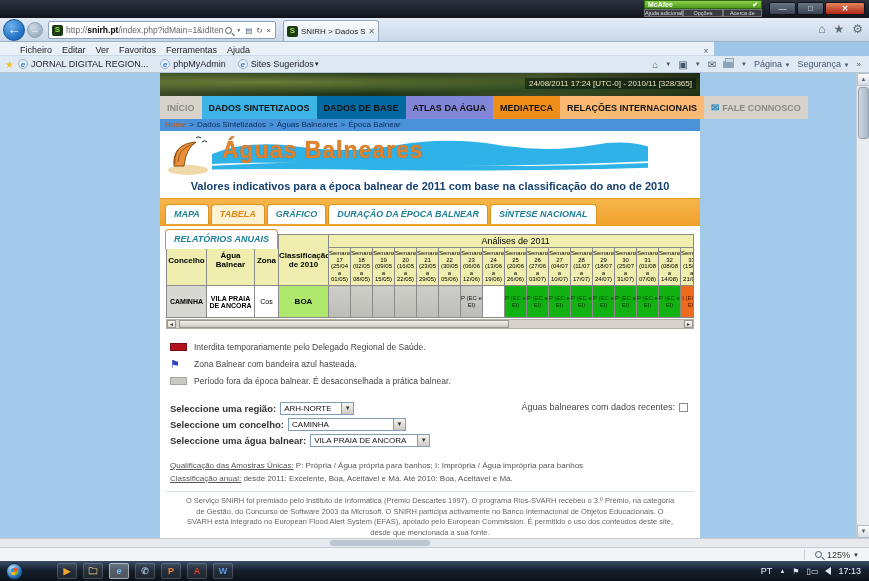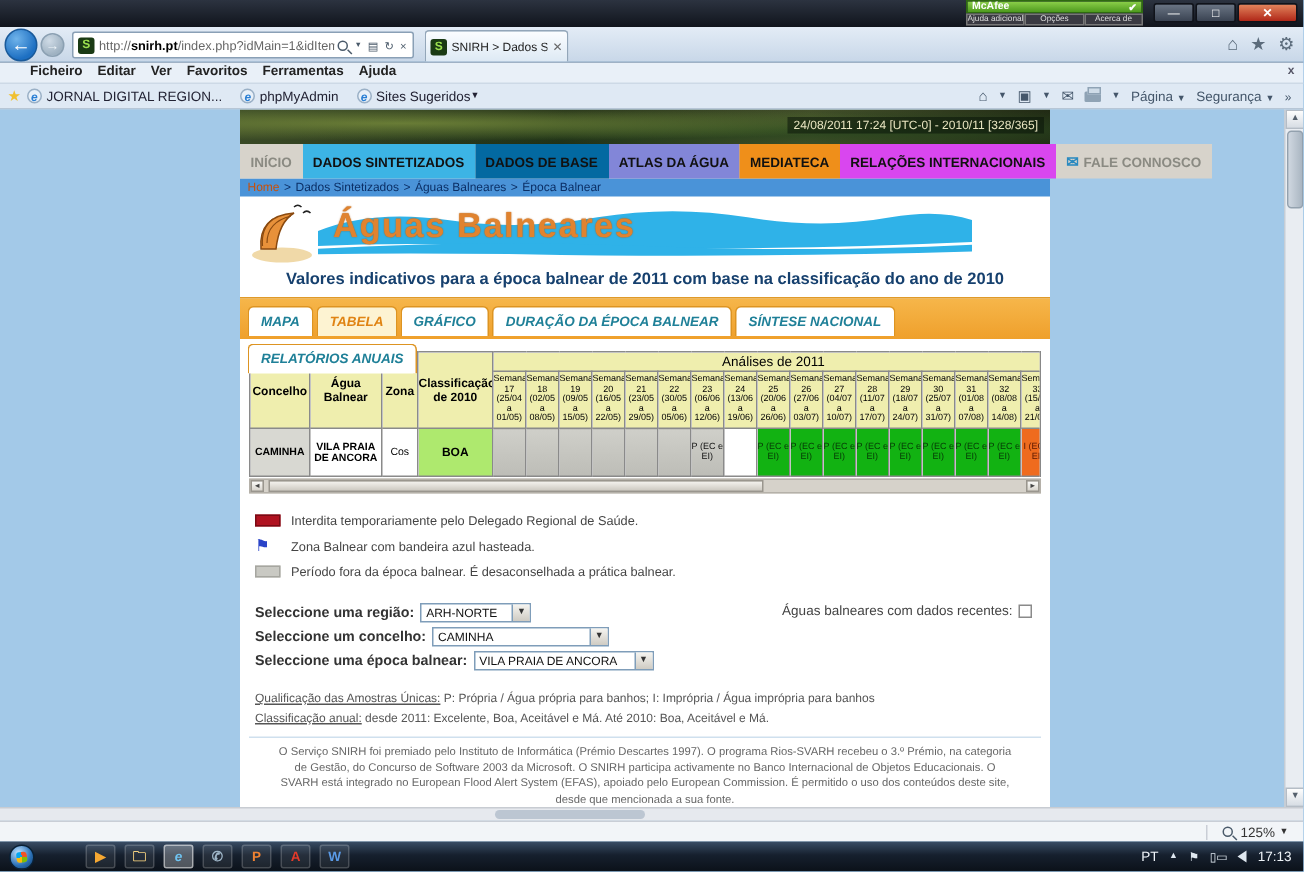--- a/index.html
+++ b/index.html
@@ -38,22 +38,22 @@
   .mag { width:7px; height:7px; border:1.4px solid #4a5a6a; border-radius:50%; position:relative; margin:0 2px; }
   .mag::after { content:""; position:absolute; width:4px; height:1.4px; background:#4a5a6a; left:5px; top:6px; transform:rotate(45deg); }
   .tinybtn { font-size:7.5px; padding:0 2px; color:#4a5a6a; }
   .tab { position:absolute; left:283px; top:2px; width:96px; height:21px; border:1px solid #93a6b9; border-bottom:none;
     border-radius:3px 3px 0 0; background:linear-gradient(#fbfdff,#dde9f4); display:flex; align-items:center; font-size:8px; color:#222; }
   .tab .title { flex:1; white-space:nowrap; overflow:hidden; }
   .tab .x { flex:none; font-size:8px; color:#666; padding:0 3px; }
   .chromeicons { position:absolute; right:6px; top:4px; display:flex; gap:8px; font-size:12px; color:#5b6b7b; }
 
   
-  .menubar { position:absolute; left:0; top:42px; width:869px; height:14px; background:#e9f0f8;
-    border-bottom:1px solid #cdd9e6; font-size:9px; color:#222; display:flex; align-items:flex-start;font-weight:bold; }
+  .menubar { position:absolute; left:0; top:42px; width:714px; height:14px; background:#e9f0f8;
+    border-bottom:1px solid #cdd9e6; font-size:9px; color:#222; display:flex; align-items:flex-end; }
   .menubar span { margin-left:10px; }
   .menubar .closex { margin-left:auto; margin-right:6px; color:#556; font-size:8px; }
 
   
   .favbar { position:absolute; left:0; top:56px; width:869px; height:17px; background:#dfe9f4;
     border-bottom:1px solid #b7c6d6; font-size:9px; color:#223; display:flex; align-items:center; }
   .favstar { color:#f0c030; font-size:10px; margin:0 4px 0 5px; }
   .eicon { display:inline-block; width:10px; height:10px; border-radius:50%; background:#e8f0f8; border:1px solid #9ab0c6;
     color:#2a7fd4; font-size:8px; font-weight:bold; font-style:italic; line-height:9px; text-align:center; margin-right:3px; }
   .favitem { margin-right:12px; display:flex; align-items:center; }
@@ -284,21 +284,21 @@
         </span>
         <span class="nav-item" style="background: #0369a1; color: rgb(17, 17, 17);">
           <span>DADOS DE BASE</span>
         </span>
         <span class="nav-item" style="background: rgb(130, 134, 216); color: rgb(17, 17, 17);">
           <span>ATLAS DA ÁGUA</span>
         </span>
         <span class="nav-item" style="background: rgb(239, 143, 26); color: rgb(17, 17, 17);">
           <span>MEDIATECA</span>
         </span>
-        <span class="nav-item" style="background: #d946ef; color: rgb(17, 17, 17);">
+        <span class="nav-item" style="background: #fdba74; color: rgb(17, 17, 17);">
           <span>RELAÇÕES INTERNACIONAIS</span>
         </span>
         <span class="nav-item" style="background: rgb(215, 211, 203); color: rgb(138, 138, 130);">
           <span class="env">✉</span>
           <span>FALE CONNOSCO</span>
         </span>
       </div>
 
     <div class="breadcrumb" id="breadcrumb"><span class="home">Home</span><span class="sep">&gt;</span><span>Dados Sintetizados</span><span class="sep">&gt;</span><span>Águas Balneares</span><span class="sep">&gt;</span><span>Época Balnear</span></div>
 
@@ -534,21 +534,21 @@
             </span>
           </div>
           <div class="frow">
             <span class="flabel">Seleccione um concelho:</span>
             <span class="sel">
               <span class="val" style="flex: 1 1 0%;">CAMINHA</span>
               <span class="btn">▼</span>
             </span>
           </div>
           <div class="frow">
-            <span class="flabel">Seleccione uma época balnear:</span>
+            <span class="flabel">Seleccione uma água balnear:</span>
             <span class="sel">
               <span class="val" style="flex: 1 1 0%;">VILA PRAIA DE ANCORA</span>
               <span class="btn">▼</span>
             </span>
           </div>
         </div>
       <div class="recent">
         <span>Águas balneares com dados recentes:</span>
         <span class="chk"></span>
       </div>

